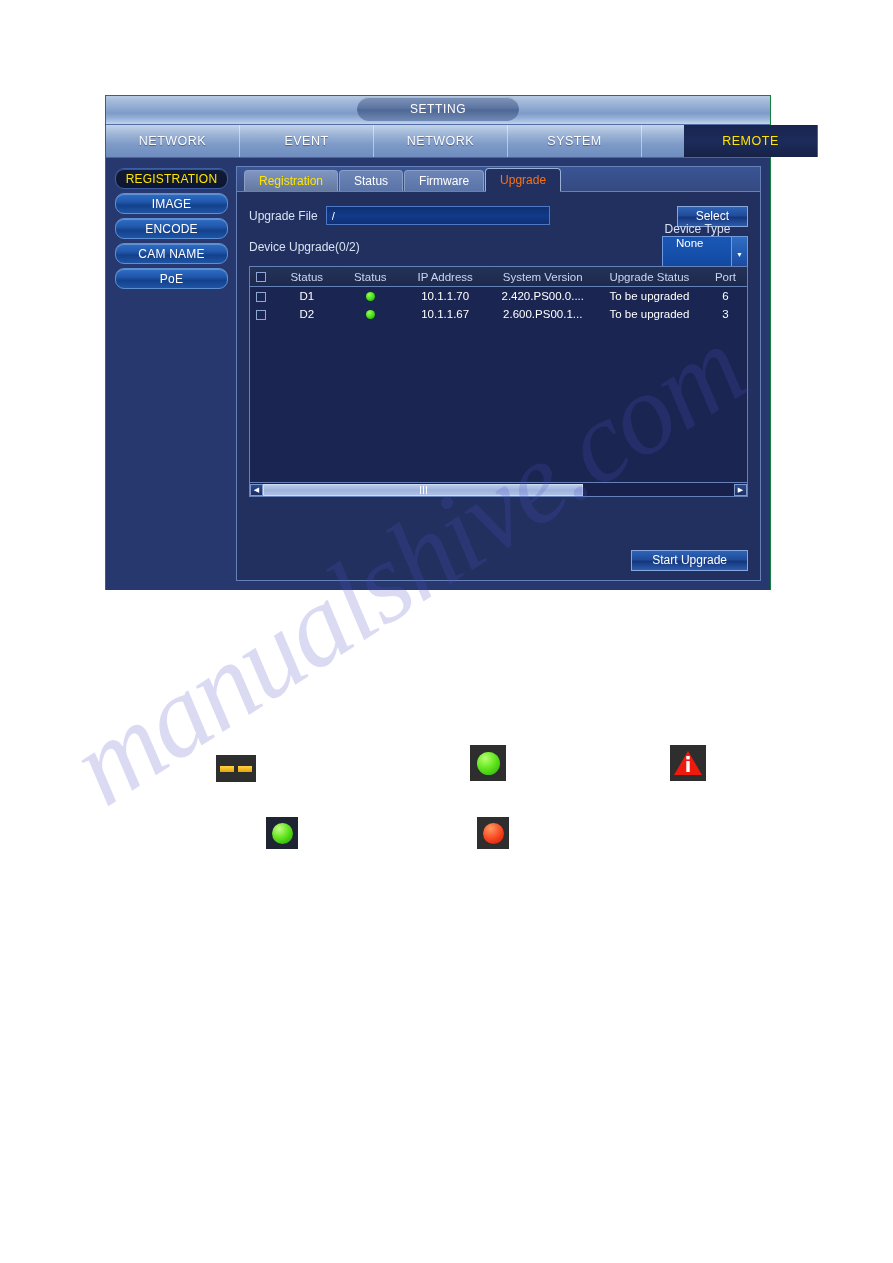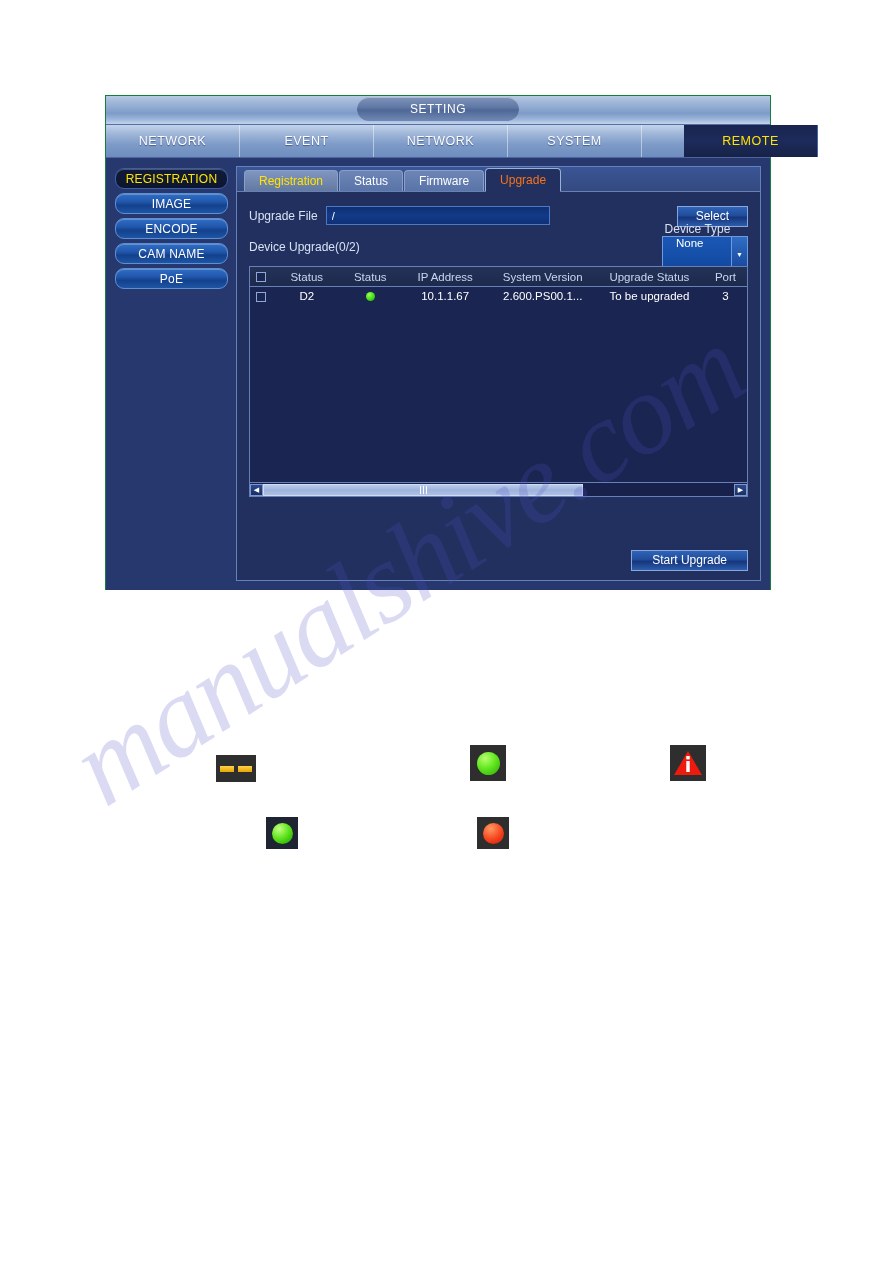--- a/index.html
+++ b/index.html
@@ -547,20 +547,33 @@
                 <th>System Version</th>
                 <th>Upgrade Status</th>
                 <th>Port</th>
               </tr>
             </thead>
             <tbody>
               <tr>
                 <td>
                   <span class="cb"></span>
                 </td>
+                <td>D1</td>
+                <td>
+                  <span class="dot-green"></span>
+                </td>
+                <td>10.1.1.70</td>
+                <td>2.420.PS00.0....</td>
+                <td>To be upgraded</td>
+                <td>6</td>
+              </tr>
+              <tr>
+                <td>
+                  <span class="cb"></span>
+                </td>
                 <td>D2</td>
                 <td>
                   <span class="dot-green"></span>
                 </td>
                 <td>10.1.1.67</td>
                 <td>2.600.PS00.1...</td>
                 <td>To be upgraded</td>
                 <td>3</td>
               </tr>
             </tbody>

